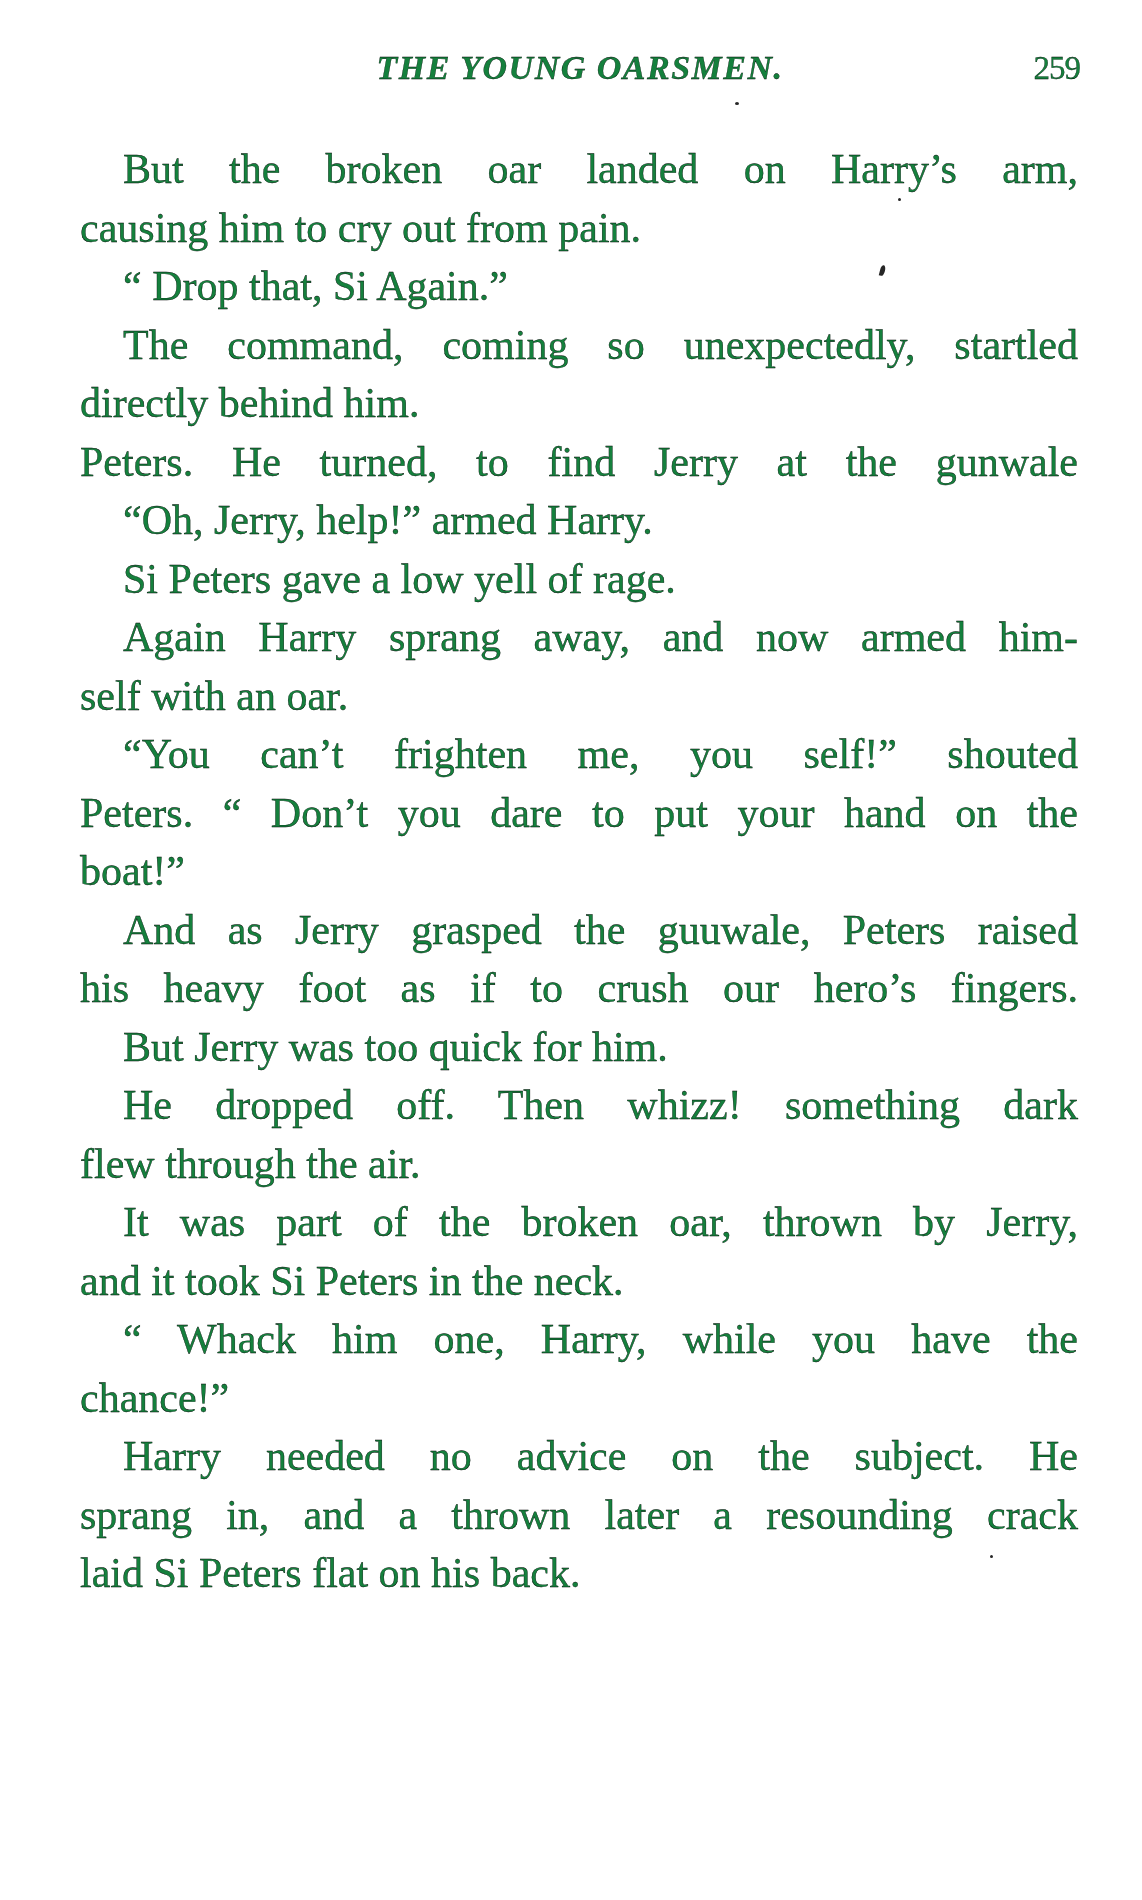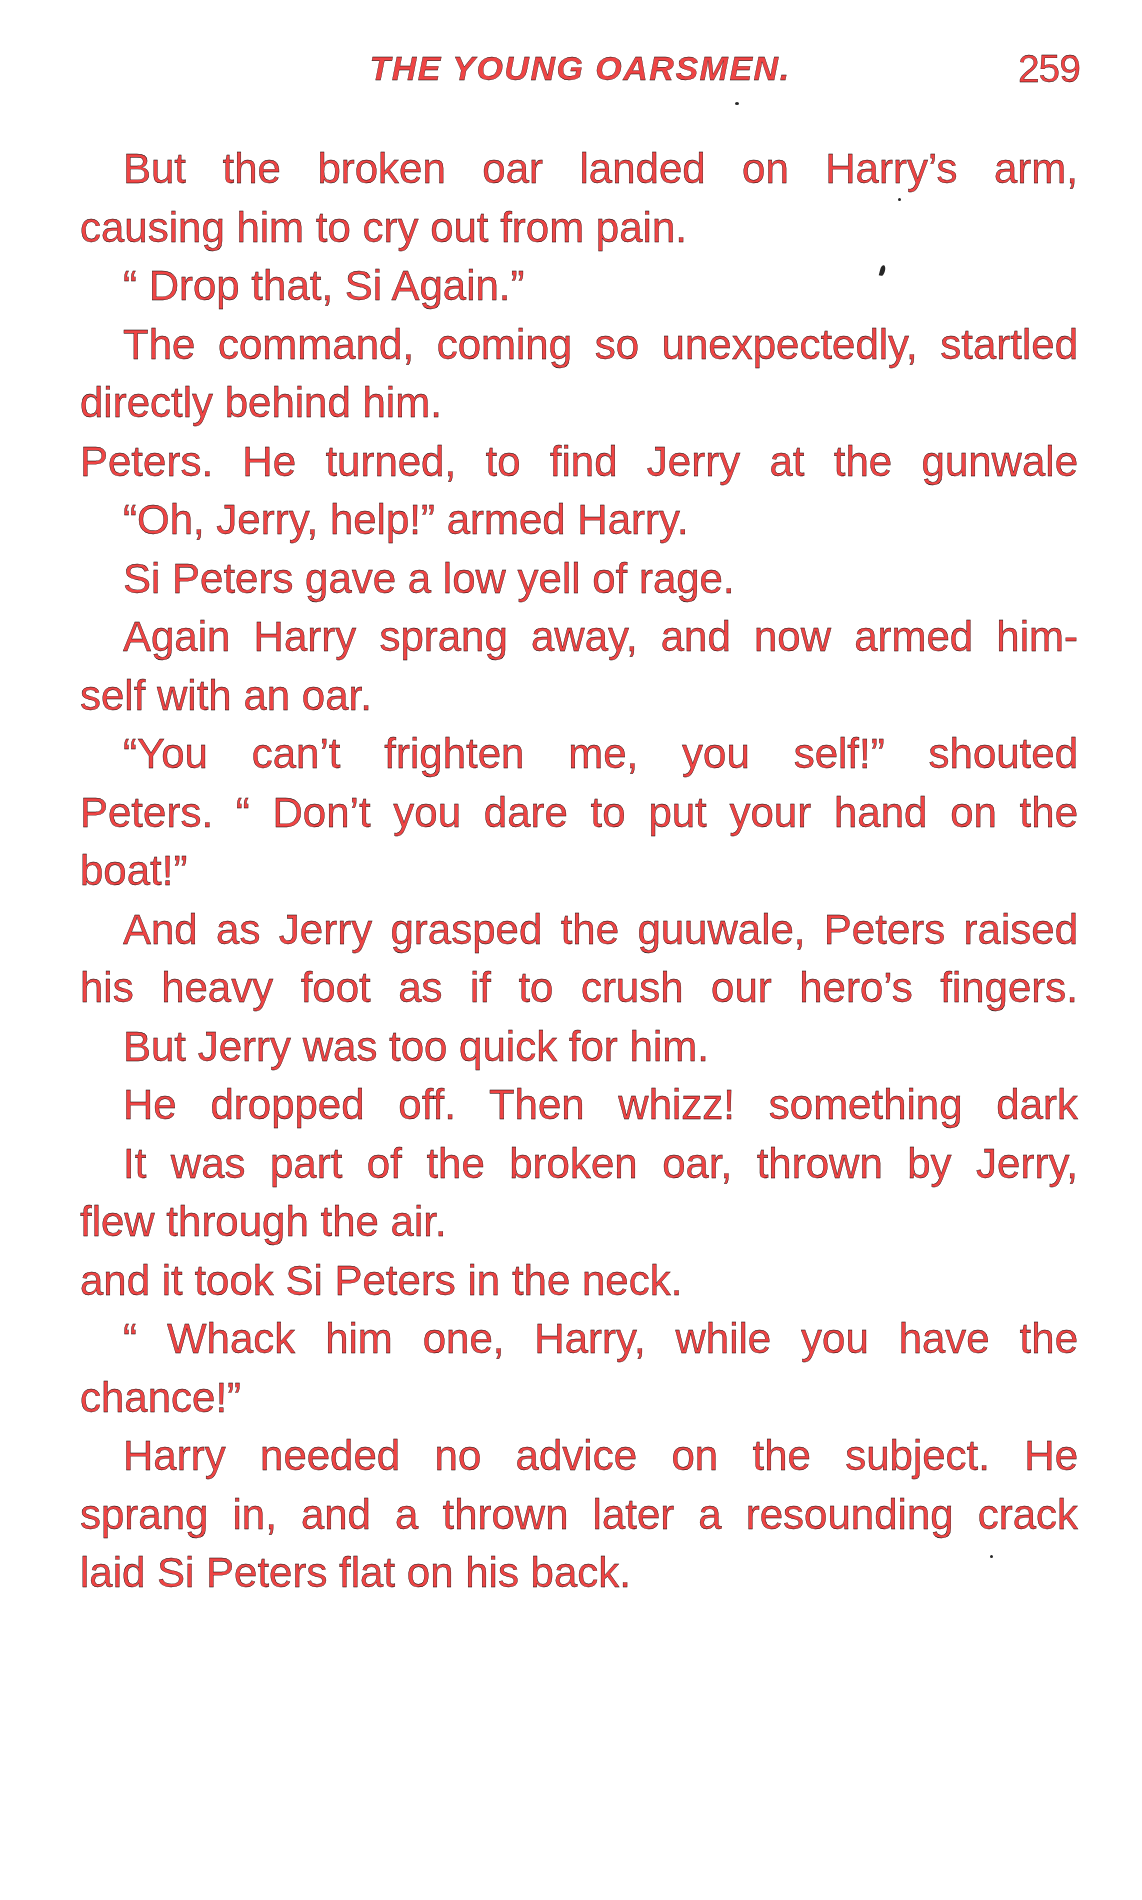--- a/index.html
+++ b/index.html
@@ -3,22 +3,22 @@
 <meta charset="utf-8">
 <style>
   html, body { margin: 0; padding: 0; }
   body { background: #ffffff; }
 
   .page {
     position: relative;
     width: 1142px;
     height: 1900px;
     background: #ffffff;
-    color: #ef4444;
-    font-family: Liberation Sans, sans-serif;
+    color: #15803d;
+    font-family: Liberation Serif, serif;
     overflow: hidden;
   }
 
   
   .header {
     position: absolute;
     left: 80px;
     top: 51px;
     width: 1000px;
     height: 44px;
@@ -33,21 +33,21 @@
     font-size: 34px;
     line-height: 34px;
     letter-spacing: 1.5px;
     white-space: nowrap;
     -webkit-text-stroke: 0.3px #000;
   }
   .page-number {
     position: absolute;
     right: 0;
     top: 1px;
-    font-size: 39px;
+    font-size: 33px;
     line-height: 33px;
     letter-spacing: -1px;
     -webkit-text-stroke: 0.3px #000;
   }
 
   
   .text-body {
     position: absolute;
     left: 80px;
     top: 140px;
@@ -99,22 +99,22 @@
       <div class="line indent">Si Peters gave a low yell of rage.</div>
       <div class="line indent justify">Again Harry sprang away, and now armed him-</div>
       <div class="line">self with an oar.</div>
       <div class="line indent justify">“You can’t frighten me, you self!” shouted</div>
       <div class="line justify">Peters. “ Don’t you dare to put your hand on the</div>
       <div class="line">boat!”</div>
       <div class="line indent justify">And as Jerry grasped the guuwale, Peters raised</div>
       <div class="line justify">his heavy foot as if to crush our hero’s fingers.</div>
       <div class="line indent">But Jerry was too quick for him.</div>
       <div class="line indent justify">He dropped off. Then whizz! something dark</div>
+      <div class="line">flew through the air.</div>
       <div class="line indent justify">It was part of the broken oar, thrown by Jerry,</div>
-      <div class="line">flew through the air.</div>
       <div class="line">and it took Si Peters in the neck.</div>
       <div class="line indent justify">“ Whack him one, Harry, while you have the</div>
       <div class="line">chance!”</div>
       <div class="line indent justify">Harry needed no advice on the subject. He</div>
       <div class="line justify">sprang in, and a thrown later a resounding crack</div>
       <div class="line">laid Si Peters flat on his back.</div>
     </div>
 
   <div class="artifact dot" style="left:735px; top:102px; width:4px; height:3px;"></div>
   <div class="artifact dot" style="left:898px; top:198px; width:3px; height:3px;"></div>

